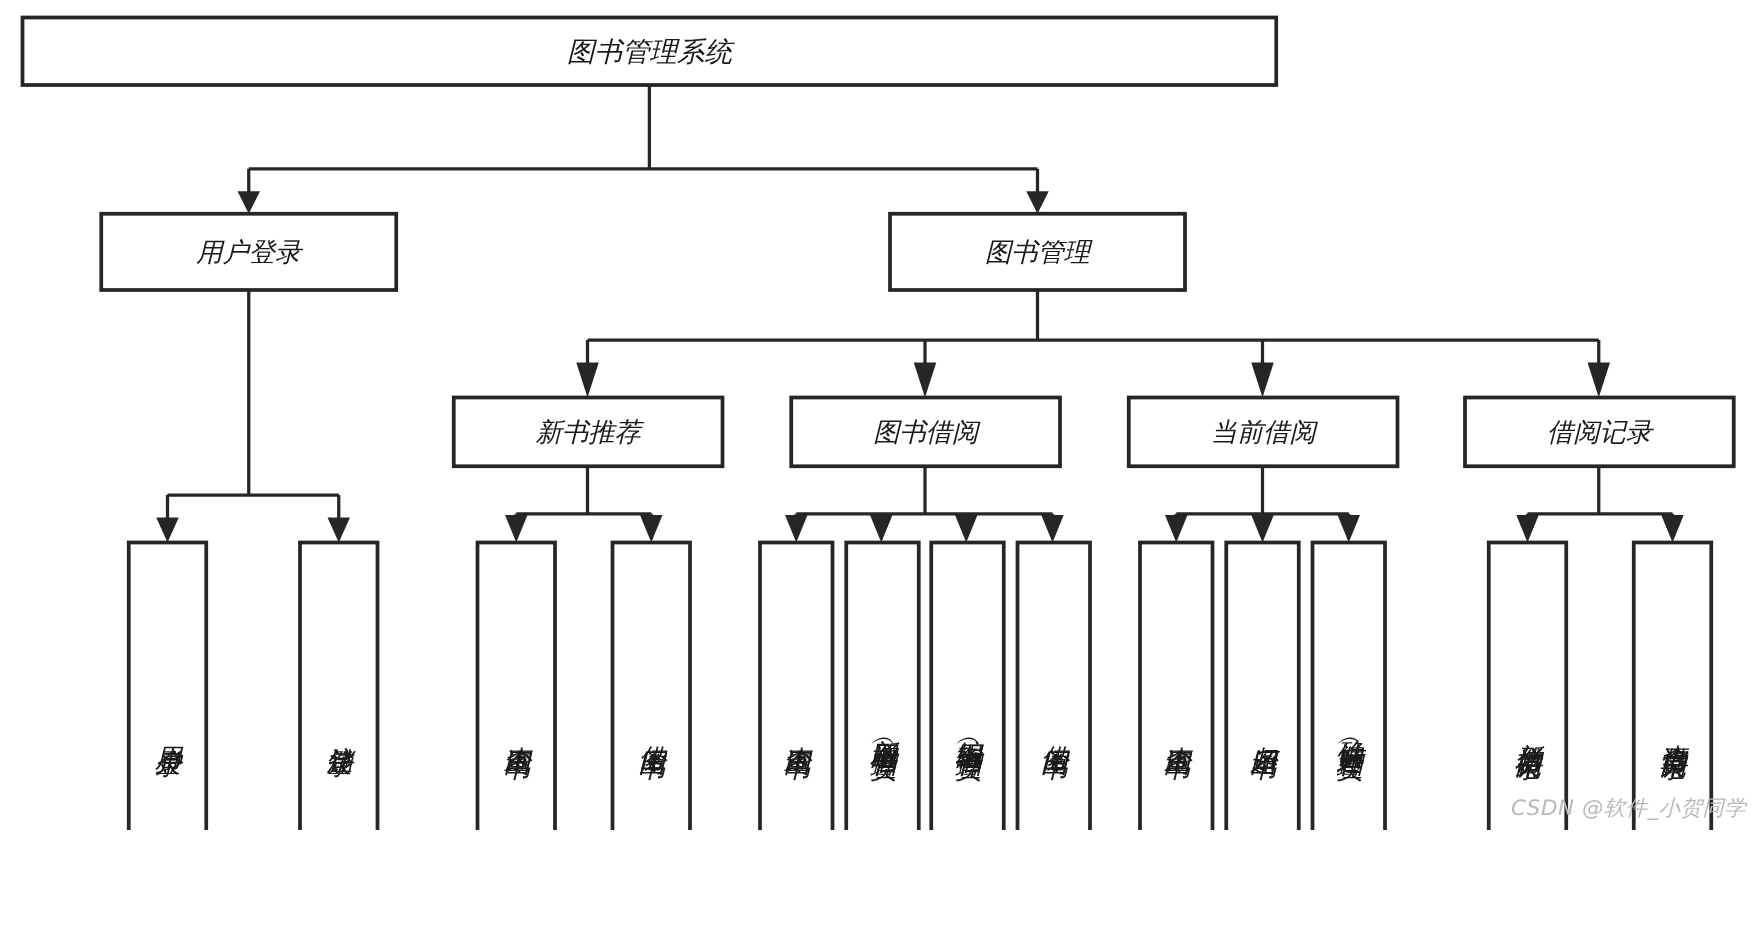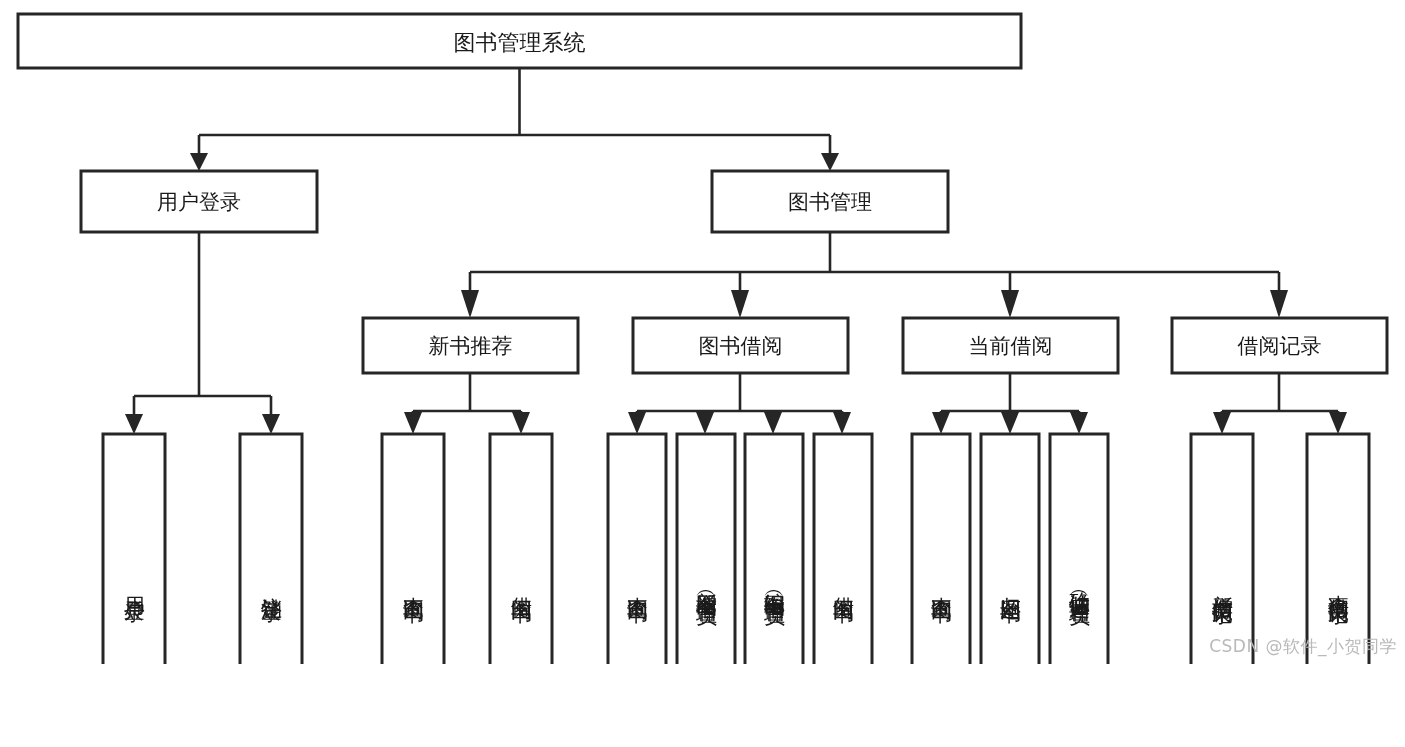--- a/index.html
+++ b/index.html
@@ -8,20 +8,21 @@
     padding: 0;
     background: #ffffff;
   }
   #canvas {
     position: relative;
     width: 1405px;
     height: 664px;
     background: #ffffff;
     overflow: hidden;
     font-family: "DejaVu Sans", "Liberation Sans", sans-serif;
+    font-style: italic;
   }
   svg.diagram {
     position: absolute;
     left: 0;
     top: 0;
     width: 1405px;
     height: 747px;
   }
   .node-rect {
     fill: #ffffff;

